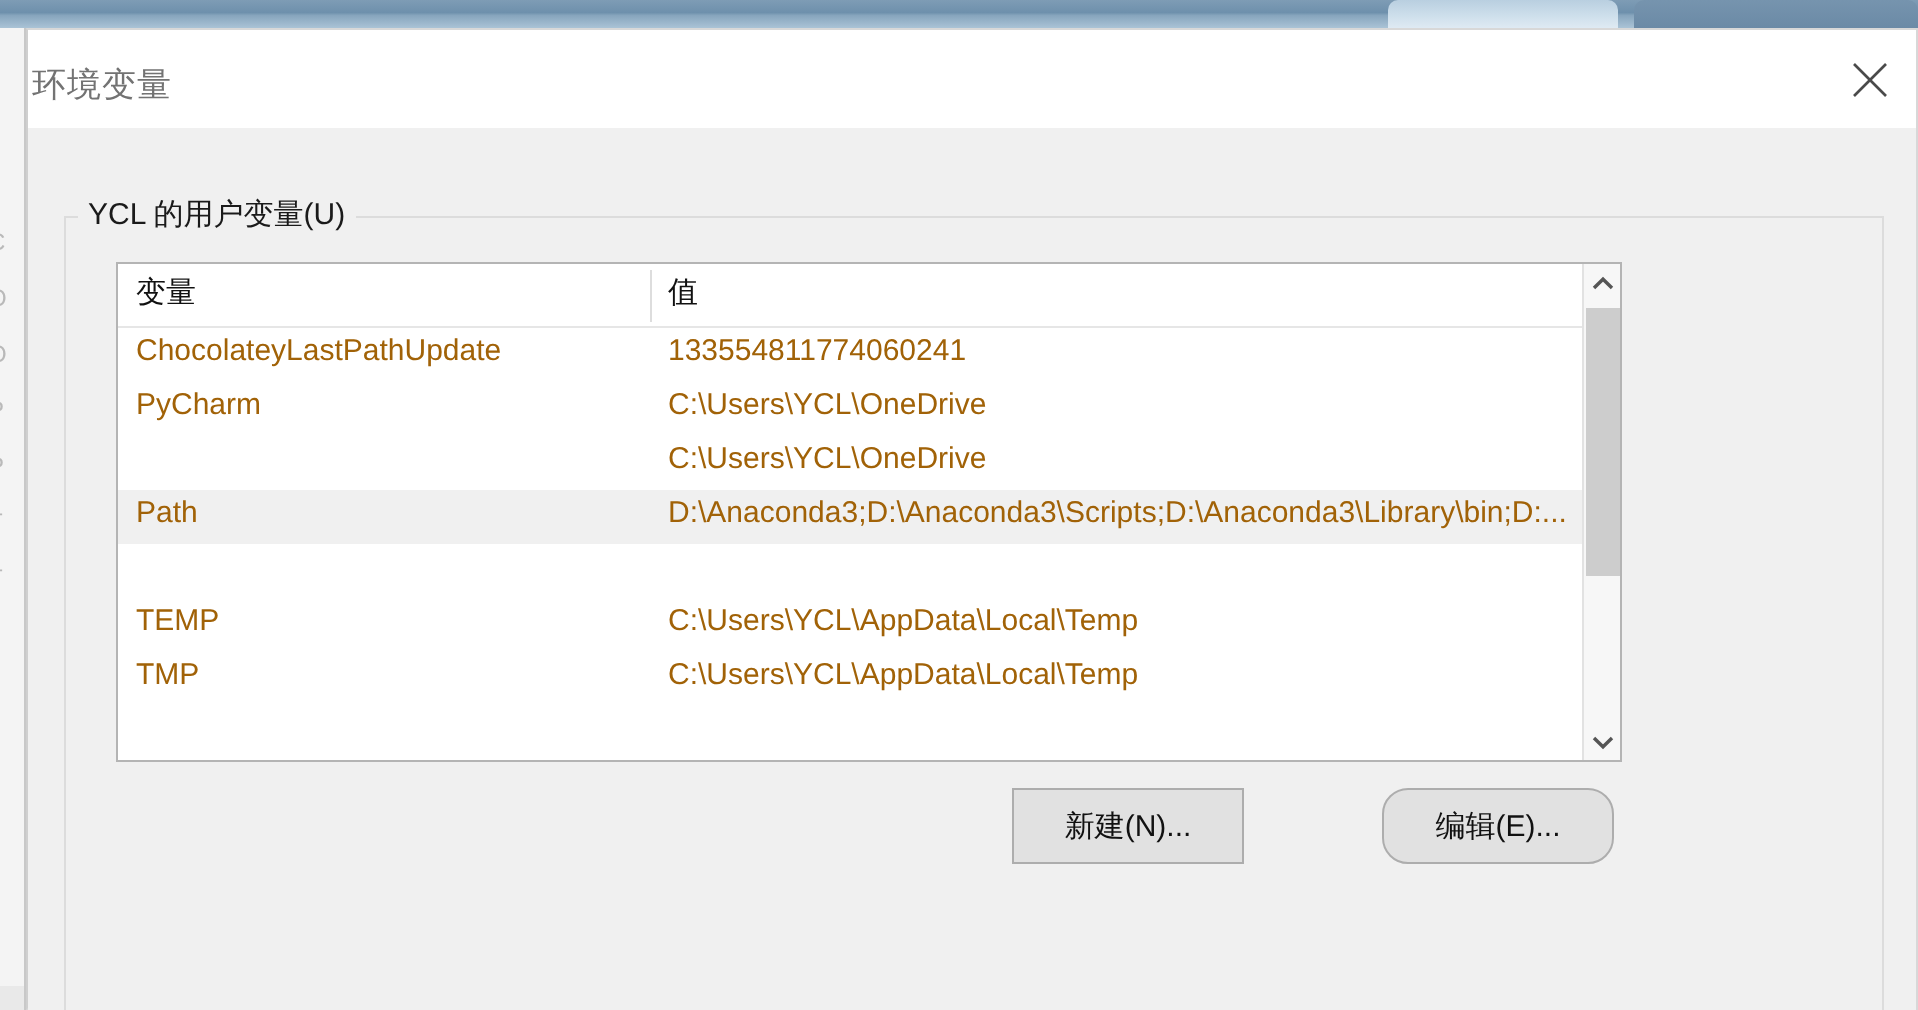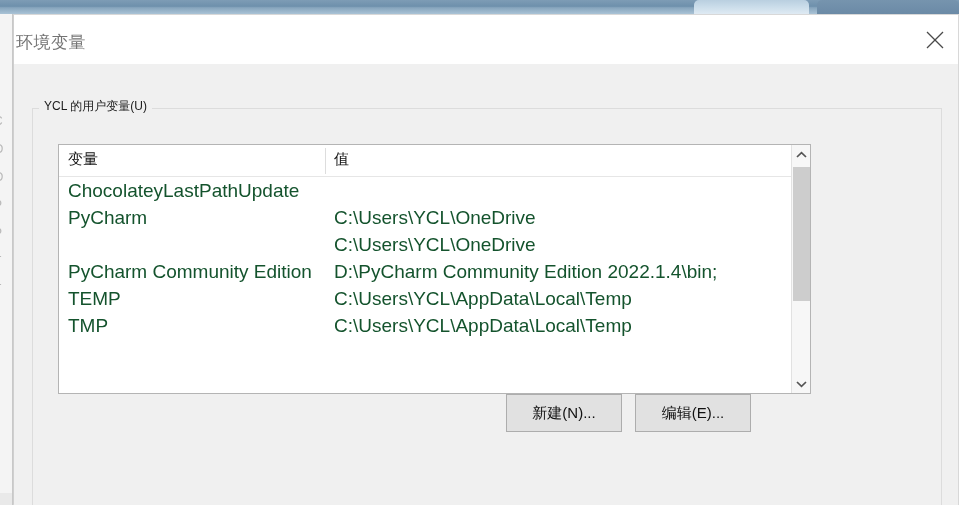--- a/index.html
+++ b/index.html
@@ -79,28 +79,28 @@
     position: absolute;
     left: 18px; top: 44px;
     width: 910px; height: 408px;
     border: 1px solid #dcdcdc;
   }
   .group-legend {
     position: absolute;
     left: 6px; top: -11px;
     background: #f0f0f0;
     padding: 0 5px;
-    font-size: 12px; color: #1a1a1a;
+    font-size: 15px; color: #1a1a1a;
     white-space: nowrap;
   }
 
   
   .table-wrap {
     position: absolute;
-    left: 25px; top: 35px;
+    left: 25px; top: 22px;
     width: 753px; height: 250px;
     background: #ffffff;
     border: 1px solid #b4b4b4;
     overflow: hidden;
   }
   .table-inner {
     position: absolute; left: 0; top: 0;
     width: 845px; height: 248px;
     overflow: hidden;
   }
@@ -122,21 +122,21 @@
   }
 
   .row {
     position: relative;
     height: 27px;
     white-space: nowrap;
   }
   .row.selected { background: #f0f0f0; }
   .cell {
     position: absolute; top: 3px;
-    font-size: 19px; color: #14532d;
+    font-size: 15px; color: #a16207;
     white-space: nowrap;
   }
   .cell.c1 { left: 9px; max-width: 258px; overflow: hidden; }
   .cell.c2 { left: 275px; max-width: 565px; overflow: hidden; }
 
   
   .scrollbar {
     position: absolute; right: 0; top: 0;
     width: 19px; height: 248px;
     background: #f7f7f7;
@@ -162,21 +162,21 @@
     width: 116px; height: 38px;
     background: #e1e1e1;
     border: 1px solid #adadad;
     font-size: 15px; color: #111111;
     display: flex; align-items: center; justify-content: center;
     cursor: default;
     font-family: "Liberation Sans", "DejaVu Sans", sans-serif;
     padding: 0;
   }
   .btn.b1 { left: 473px; }
-  .btn.b2 { left: 602px; }
+  .btn.b2 { left: 658px; border-radius: 13px; }
   .btn.b3 { left: 771px; }
 </style>
 </head>
 <body>
 
 <div id="root">
 
   <div class="bg-titlebar">
     <div class="bg-tab-a"></div>
     <div class="bg-tab-b"></div>
@@ -213,31 +213,34 @@
           <div class="table-inner">
 
             <div class="thead">
               <div class="col-sep"></div>
               <div class="th c1">变量</div>
               <div class="th c2">值</div>
             </div>
 
             <div class="row">
               <div class="cell c1">ChocolateyLastPathUpdate</div>
+              <div class="cell c2">133554811774060241</div>
             </div>
             <div class="row">
               <div class="cell c1">PyCharm</div>
               <div class="cell c2">C:\Users\YCL\OneDrive</div>
             </div>
             <div class="row">
               <div class="cell c2">C:\Users\YCL\OneDrive</div>
             </div>
-            <div class="row">
-              <div class="cell c1">PyCharm Community Edition</div>
-              <div class="cell c2">D:\PyCharm Community Edition 2022.1.4\bin;</div>
+            <div class="row selected">
+              <div class="cell c1">Path</div>
+              <div class="cell c2">D:\Anaconda3;D:\Anaconda3\Scripts;D:\Anaconda3\Library\bin;D:...</div>
+            </div>
+            <div class="row">
             </div>
             <div class="row">
               <div class="cell c1">TEMP</div>
               <div class="cell c2">C:\Users\YCL\AppData\Local\Temp</div>
             </div>
             <div class="row">
               <div class="cell c1">TMP</div>
               <div class="cell c2">C:\Users\YCL\AppData\Local\Temp</div>
             </div>
 

